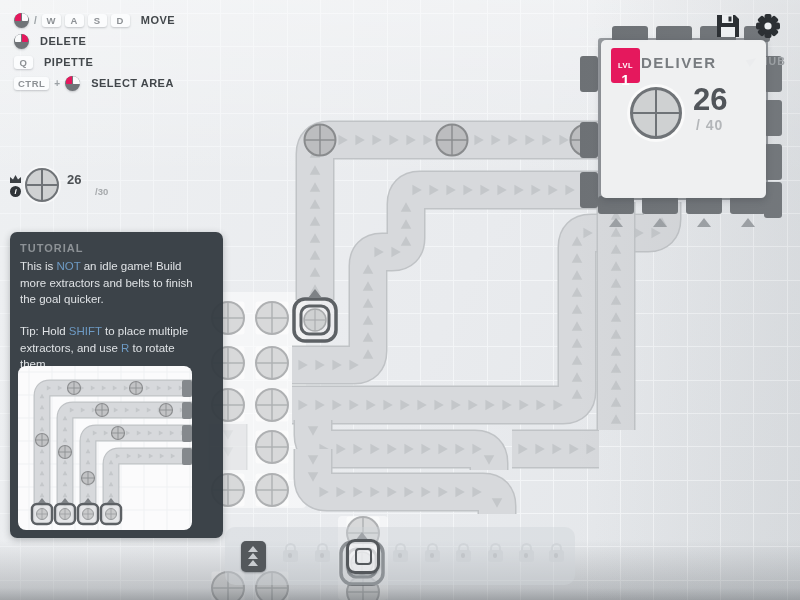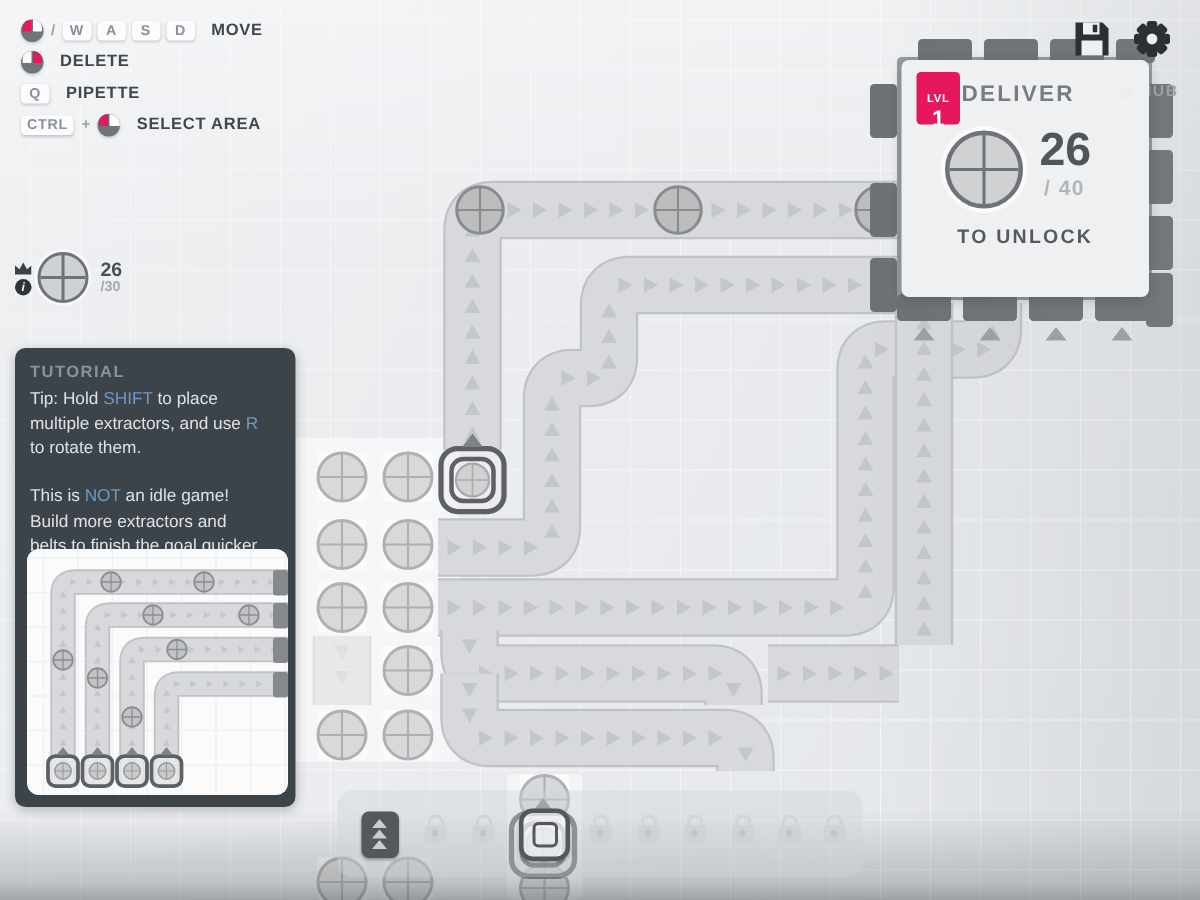--- a/index.html
+++ b/index.html
@@ -41,21 +41,21 @@
     font-size:8px;font-weight:bold;display:flex;align-items:center;justify-content:center;font-style:italic;}
   .shape-circle{position:relative;border-radius:50%;background:#cfd1d2;border:2.5px solid #6f7377;}
   .shape-circle .ch,.shape-circle .cv{position:absolute;background:#6f7377;}
   .shape-circle .ch{left:0;right:0;top:50%;height:1.6px;margin-top:-0.8px;}
   .shape-circle .cv{top:0;bottom:0;left:50%;width:1.6px;margin-left:-0.8px;}
   #pin-shape-wrap{width:38px;height:38px;border-radius:50%;background:rgba(255,255,255,.55);
     display:flex;align-items:center;justify-content:center;}
   #pin-shape{width:30px;height:30px;}
   #pin-nums{margin-left:6px;line-height:1.05;}
   #pin-amount{font-size:13px;font-weight:bold;color:#4b4f53;}
-  #pin-total{font-size:9.5px;font-weight:bold;color:#a6a9ac;}
+  #pin-total{font-size:9.5px;font-weight:bold;color:#a6a9ac;margin-left:28px;}
   
   #topbar-icons{position:absolute;right:18px;top:12px;display:flex;gap:12px;}
   #topbar-icons svg{display:block;cursor:pointer;}
   #hub-label{position:absolute;left:760px;top:55px;font-size:10.5px;font-weight:bold;
     color:#9da1a5;letter-spacing:1px;}
   #cursor-arrow{position:absolute;left:747px;top:57px;width:0;height:0;
     border-left:10px solid #33383c;border-top:4px solid transparent;border-bottom:4px solid transparent;
     transform:rotate(-32deg);}
   
   #goal-panel{position:absolute;left:601px;top:40px;width:165px;height:158px;
@@ -69,21 +69,21 @@
   #goal-shape-wrap{position:absolute;left:26px;top:44px;width:58px;height:58px;border-radius:50%;
     background:rgba(255,255,255,.65);display:flex;align-items:center;justify-content:center;}
   #goal-shape{width:46px;height:46px;border-width:3px;}
   #goal-amount{position:absolute;left:92px;top:42px;font-size:31px;font-weight:bold;color:#51555a;}
   #goal-total{position:absolute;left:95px;top:77px;font-size:14px;font-weight:bold;color:#b3b6b9;letter-spacing:1px;}
   #goal-unlock{position:absolute;left:0;right:0;top:110px;text-align:center;
     font-size:13px;font-weight:bold;color:#55595d;letter-spacing:1.5px;}
   #goal-reward{position:absolute;left:0;right:0;top:132px;text-align:center;
     font-size:11.5px;font-weight:bold;color:var(--accent);letter-spacing:.8px;}
   
-  #tutorial-panel{position:absolute;left:10px;top:232px;width:187px;height:306px;
+  #tutorial-panel{position:absolute;left:10px;top:232px;width:213px;height:306px;
     background:rgba(52,59,66,.96);border-radius:7px;box-shadow:0 2px 7px rgba(40,45,50,.3);
     padding:10px 20px 8px 8px;box-sizing:border-box;}
   #tutorial-title{font-size:11px;font-weight:bold;color:#8d9296;letter-spacing:1px;margin:0 0 4px 2px;}
   .tut-p{font-size:11.5px;line-height:1.45;color:#dfe2e5;margin:0 0 0 2px;}
   .tut-p + .tut-p{margin-top:15px;}
   .tut-p .hl{color:var(--link);}
   #tutorial-image{position:absolute;left:8px;top:134px;width:174px;height:164px;
     background:#fbfbfc;border-radius:8px;overflow:hidden;}
   #tutorial-image svg{display:block;}
   
@@ -458,28 +458,27 @@
     </div>
     <div id="goal-title">DELIVER</div>
     <div id="goal-shape-wrap">
       <div id="goal-shape" class="shape-circle">
           <div class="ch"></div>
           <div class="cv"></div>
         </div>
     </div>
     <div id="goal-amount">26</div>
     <div id="goal-total">/ 40</div>
-    <div id="goal-unlock">TO UNLOCK</div>
   </div>
 
   <div id="tutorial-panel">
     <div id="tutorial-title">TUTORIAL</div>
     <div id="tutorial-text">
+        <div class="tut-p"><span>This is </span><span class="hl">NOT</span><span> an idle game! Build more extractors and belts to finish the goal quicker.</span></div>
         <div class="tut-p"><span>Tip: Hold </span><span class="hl">SHIFT</span><span> to place multiple extractors, and use </span><span class="hl">R</span><span> to rotate them.</span></div>
-        <div class="tut-p"><span>This is </span><span class="hl">NOT</span><span> an idle game! Build more extractors and belts to finish the goal quicker.</span></div>
       </div>
     <div id="tutorial-image">
         <svg width="174" height="164">
           <line x1="11" y1="0" x2="11" y2="164" stroke="#eff1f3" stroke-width="1"></line>
           <line x1="34" y1="0" x2="34" y2="164" stroke="#eff1f3" stroke-width="1"></line>
           <line x1="57" y1="0" x2="57" y2="164" stroke="#eff1f3" stroke-width="1"></line>
           <line x1="80" y1="0" x2="80" y2="164" stroke="#eff1f3" stroke-width="1"></line>
           <line x1="103" y1="0" x2="103" y2="164" stroke="#eff1f3" stroke-width="1"></line>
           <line x1="126" y1="0" x2="126" y2="164" stroke="#eff1f3" stroke-width="1"></line>
           <line x1="149" y1="0" x2="149" y2="164" stroke="#eff1f3" stroke-width="1"></line>

